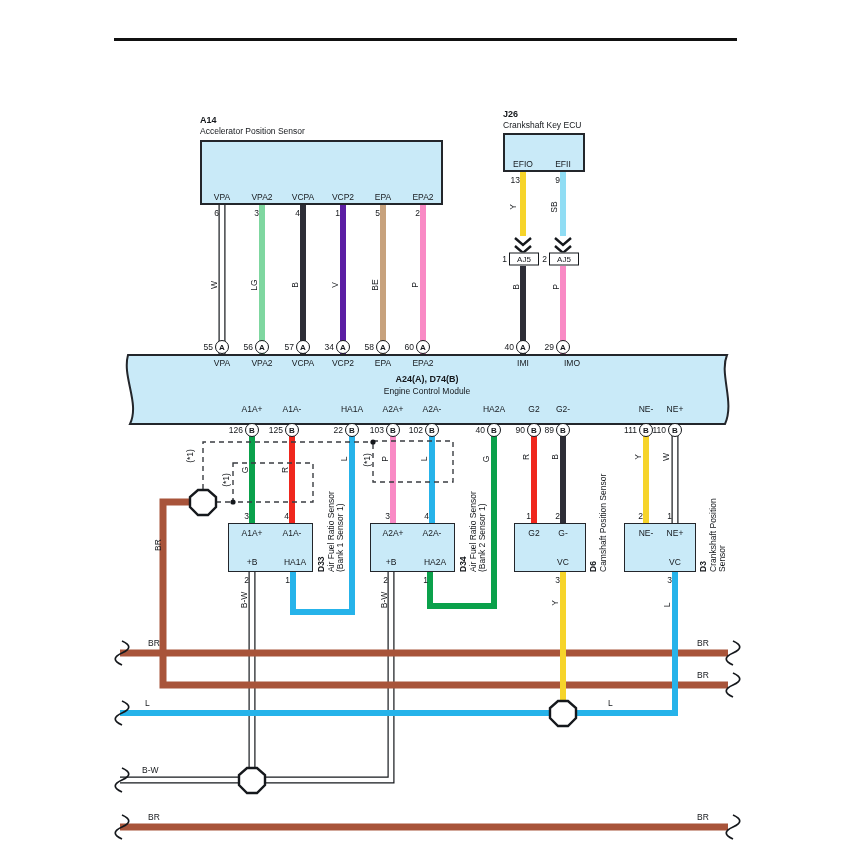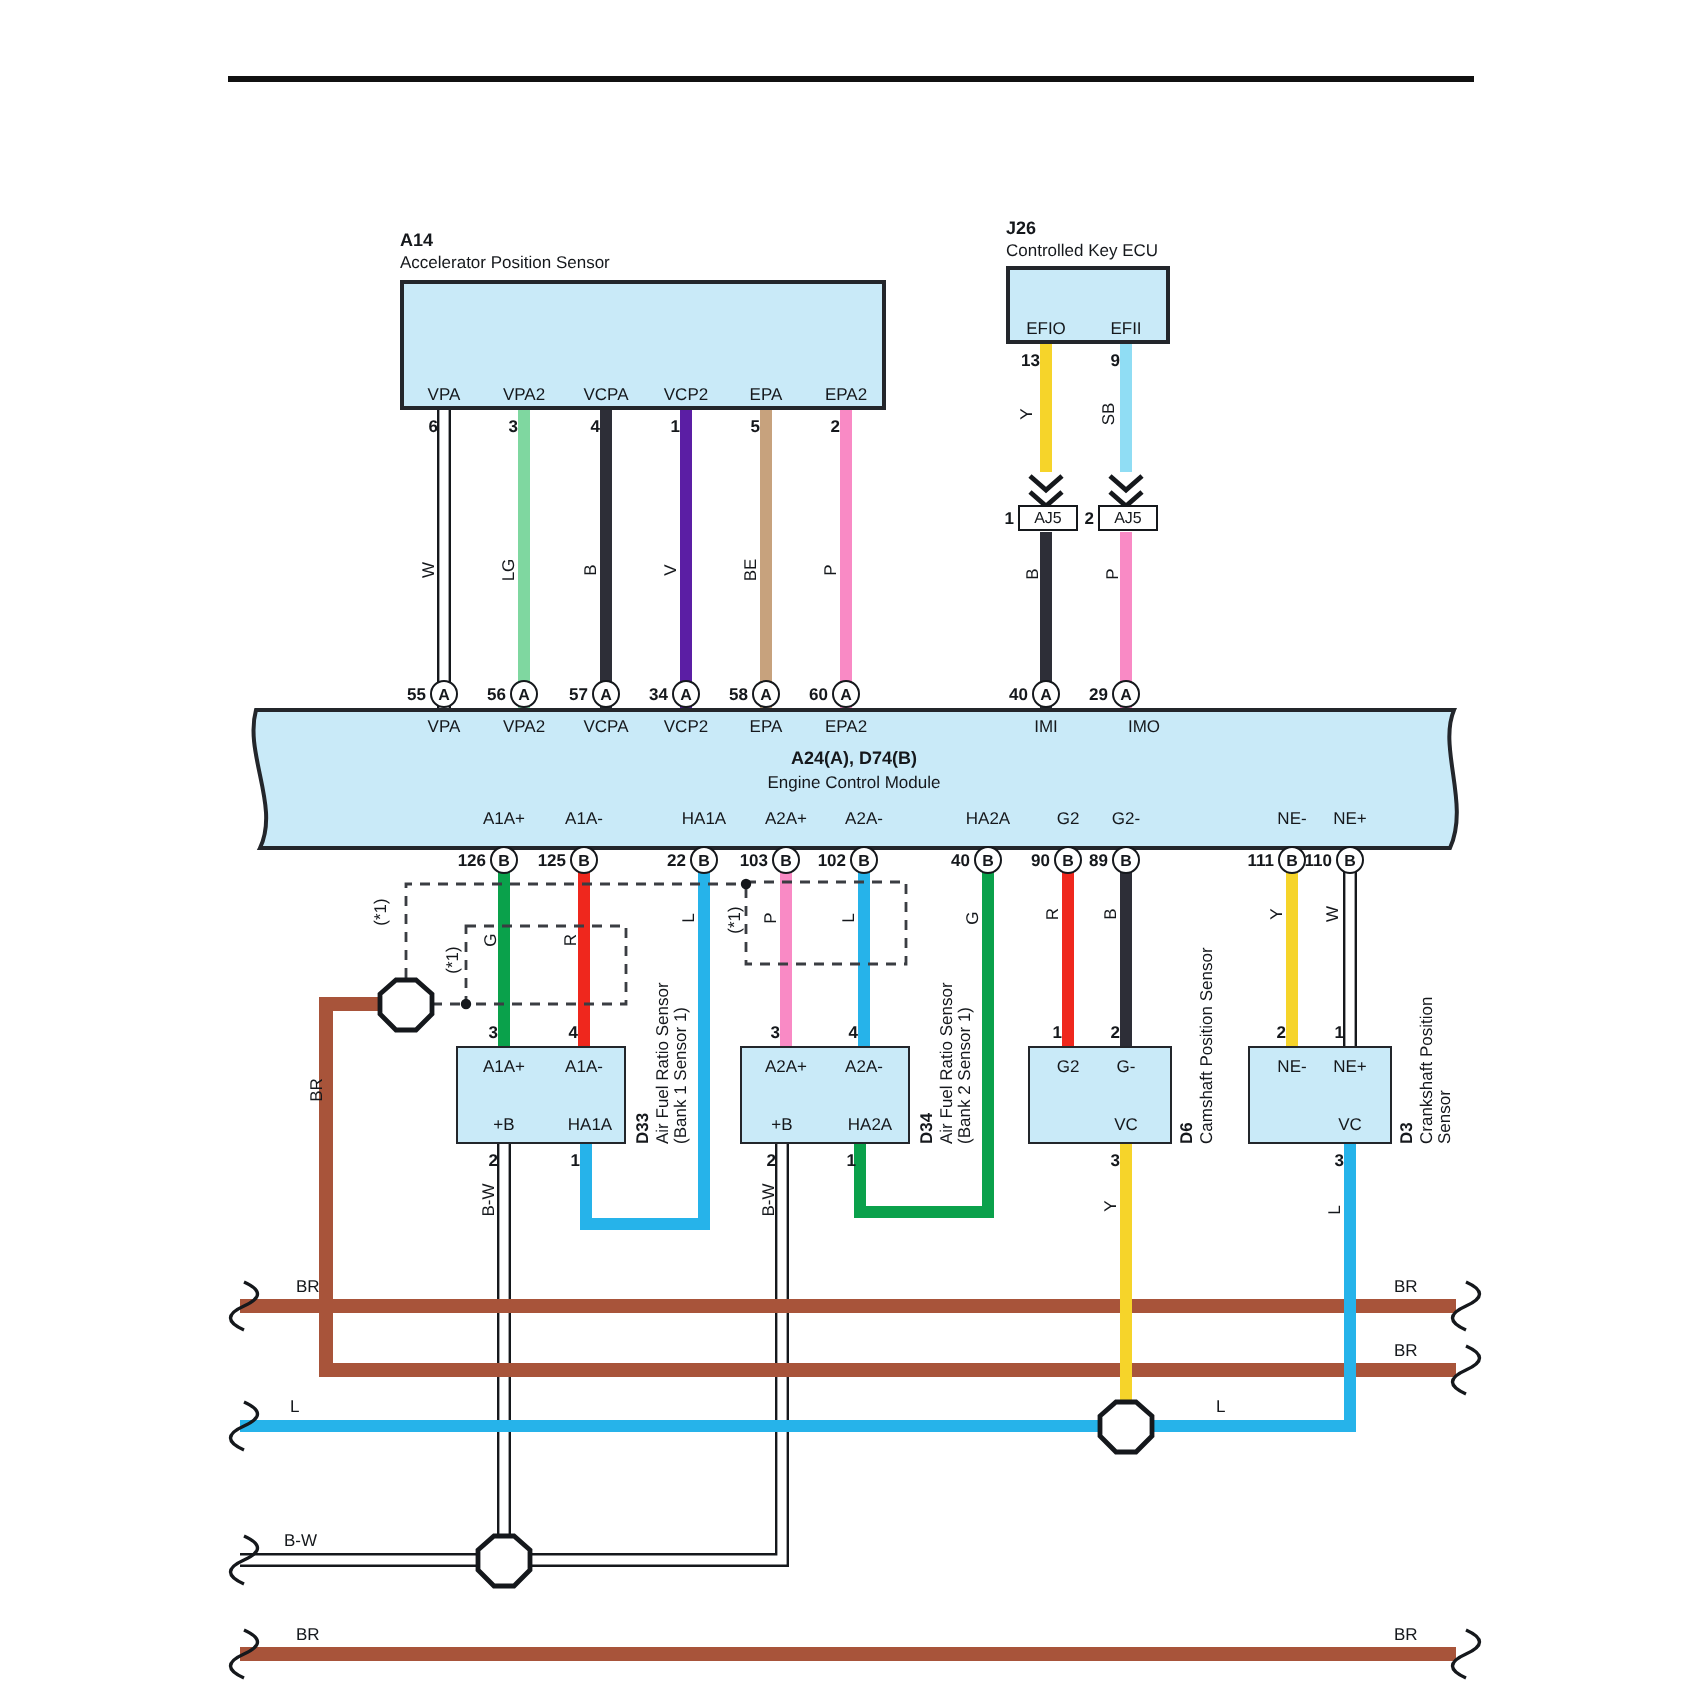--- a/index.html
+++ b/index.html
@@ -1,20 +1,20 @@
 <!DOCTYPE html>
 <html><head>
 <meta charset="utf-8">
 <style>
   html,body{margin:0;padding:0;background:#fff;}
   #page{position:relative;width:847px;height:847px;background:#fff;
         font-family:"Liberation Sans",sans-serif;color:#15181c;overflow:hidden;}
   .L{position:absolute;font-size:8.5px;line-height:10px;white-space:nowrap;color:#15181c;}
   .c{transform:translate(-50%,0);}
-  .r{transform:translate(-100%,0);font-weight:bold;}
+  .r{transform:translate(-100%,0);}
   .v{transform:translate(-50%,-50%) rotate(-90deg);}
   .b{font-weight:bold;}
   .t9{font-size:9px;}
   .box{position:absolute;background:#c9eaf8;border:2px solid #23262b;box-sizing:border-box;}
   .sbox{border-width:1.5px;}
   .pc{position:absolute;width:14px;height:14px;box-sizing:border-box;border:1.5px solid #15181c;
       border-radius:50%;background:#fff;display:flex;align-items:center;justify-content:center;
       font-size:8px;font-weight:bold;transform:translate(-50%,-50%);}
   .ajbox{position:absolute;width:30px;height:13px;box-sizing:border-box;border:1.5px solid #15181c;
       background:#fff;transform:translate(-50%,-50%);display:flex;align-items:center;
@@ -137,21 +137,21 @@
   <span class="L r" style="left:380px;top:208px;">5</span>
   <span class="L r" style="left:420px;top:208px;">2</span>
   <span class="L v" style="left:214px;top:285px;">W</span>
   <span class="L v" style="left:254px;top:285px;">LG</span>
   <span class="L v" style="left:295px;top:285px;">B</span>
   <span class="L v" style="left:335px;top:285px;">V</span>
   <span class="L v" style="left:375px;top:285px;">BE</span>
   <span class="L v" style="left:415px;top:285px;">P</span>
 
   <span class="L b t9" style="left:503px;top:109px;">J26</span>
-  <span class="L" style="left:503px;top:120px;">Controlled Key ECU</span>
+  <span class="L" style="left:503px;top:120px;">Crankshaft Key ECU</span>
   <div class="box" style="left:503px;top:133px;width:82px;height:39px;"></div>
   <span class="L c" style="left:523px;top:159px;">EFIO</span>
   <span class="L c" style="left:563px;top:159px;text-align:right;">EFII</span>
   <span class="L r" style="left:520px;top:175px;">13</span>
   <span class="L r" style="left:560px;top:175px;">9</span>
   <span class="L v" style="left:513px;top:207px;">Y</span>
   <span class="L v" style="left:554px;top:207px;">SB</span>
   <span class="L r" style="left:507px;top:254px;">1</span>
   <span class="L r" style="left:547px;top:254px;">2</span>
   <div class="ajbox" style="left:524px;top:259px;">

